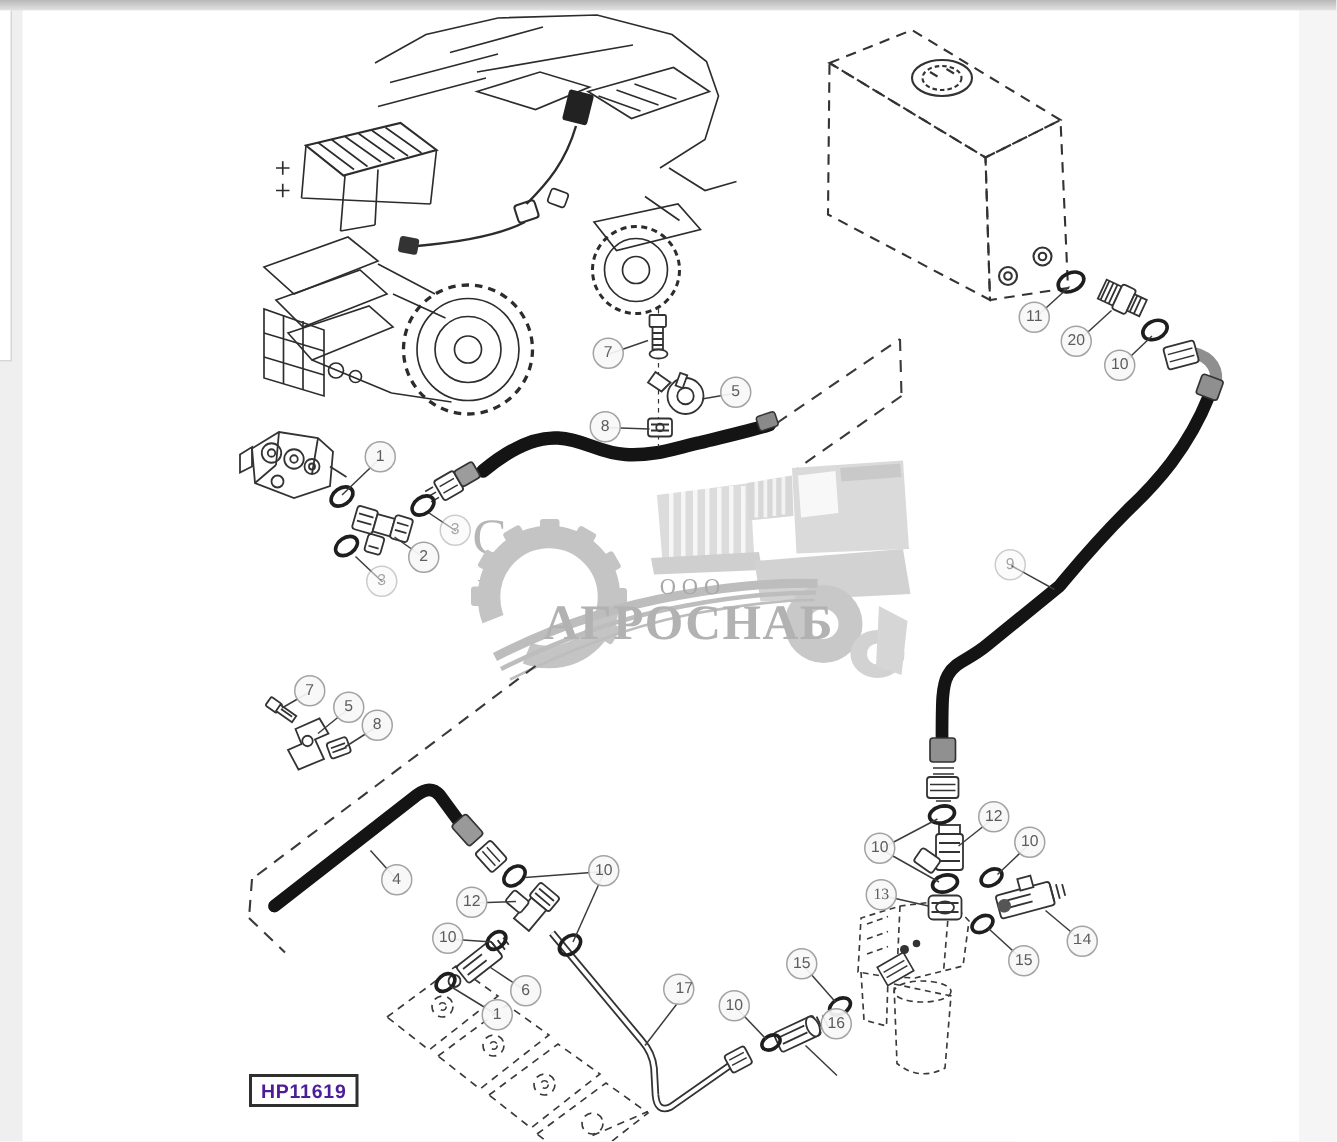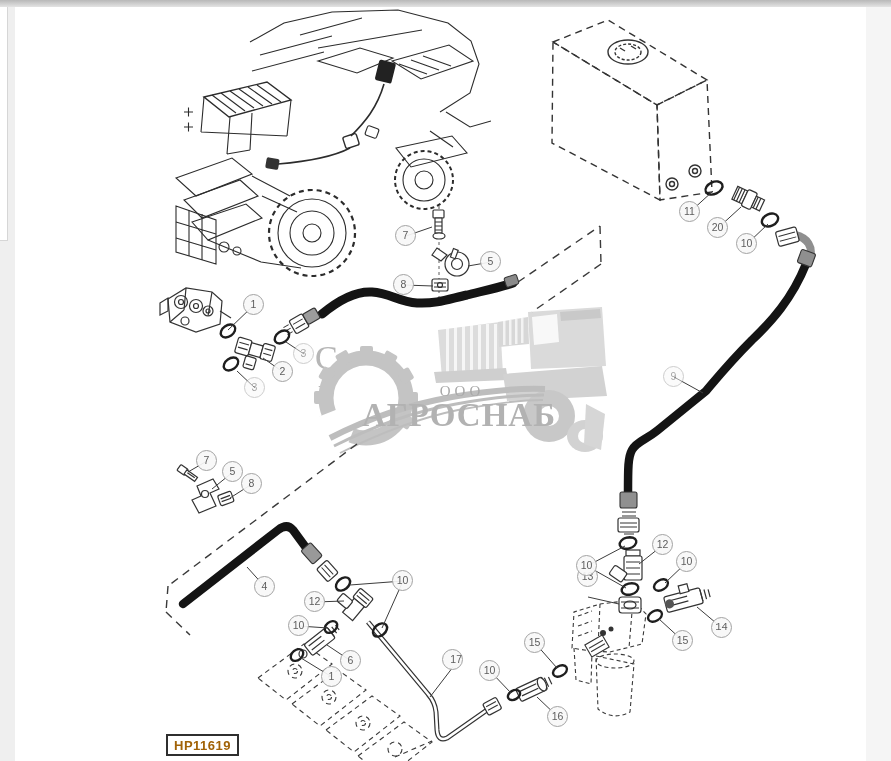--- a/index.html
+++ b/index.html
@@ -16,22 +16,22 @@
   svg.diagram{position:absolute;left:0;top:0;width:891px;height:761px;}
   .callout{
     position:absolute;width:21px;height:21px;margin-left:-11px;margin-top:-11px;
     border:1.4px solid #a3a3a3;border-radius:50%;
     background:rgba(248,248,248,.93);color:#5d5d5d;
     font:10.5px/19px "Liberation Sans",sans-serif;text-align:center;
     box-sizing:border-box;
   }
   .callout.dim{opacity:.55;}
   .hp-label{
-    position:absolute;left:166px;top:734px;padding:2px 6px 1px 6px;
-    border:2px solid #2f2f2f;background:#fff;color:#a16207;
+    position:absolute;left:166px;top:716px;padding:2px 6px 1px 6px;
+    border:2px solid #2f2f2f;background:#fff;color:#4c1d95;
     font:bold 13px "Liberation Sans",sans-serif;letter-spacing:.5px;
   }
   .wm-serif{font-family:"Liberation Serif",serif;}
 </style>
 </head>
 <body>
 
 <div class="stage">
   <div class="topbar"></div>
   <div class="right-gutter"></div>
@@ -433,24 +433,24 @@
       <div class="callout" style="left: 233px; top: 472px;">5</div>
       <div class="callout" style="left: 252px; top: 484px;">8</div>
       <div class="callout" style="left: 265px; top: 587px;">4</div>
       <div class="callout" style="left: 403px; top: 581px;">10</div>
       <div class="callout" style="left: 315px; top: 602px;">12</div>
       <div class="callout" style="left: 299px; top: 626px;">10</div>
       <div class="callout" style="left: 351px; top: 661px;">6</div>
       <div class="callout" style="left: 332px; top: 677px;">1</div>
       <div class="callout" style="left: 453px; top: 660px; text-align: right;">17</div>
       <div class="callout" style="left: 490px; top: 671px;">10</div>
-      <div class="callout" style="left: 558px; top: 717px;">16</div>
+      <div class="callout" style="left: 558px; top: 683px;">16</div>
       <div class="callout" style="left: 535px; top: 643px;">15</div>
       <div class="callout" style="left: 683px; top: 641px;">15</div>
-      <div class="callout" style="left: 588px; top: 577px;">13</div>
+      <div class="callout" style="left: 588px; top: 597px; font-family: Liberation Serif, serif;">13</div>
       <div class="callout" style="left: 587px; top: 566px;">10</div>
       <div class="callout" style="left: 663px; top: 545px;">12</div>
       <div class="callout" style="left: 687px; top: 562px;">10</div>
       <div class="callout" style="left: 722px; top: 628px; font-family: Liberation Mono, monospace;">14</div>
     </div>
 
   <div class="hp-label">HP11619</div>
 </div>
 
 </body></html>

